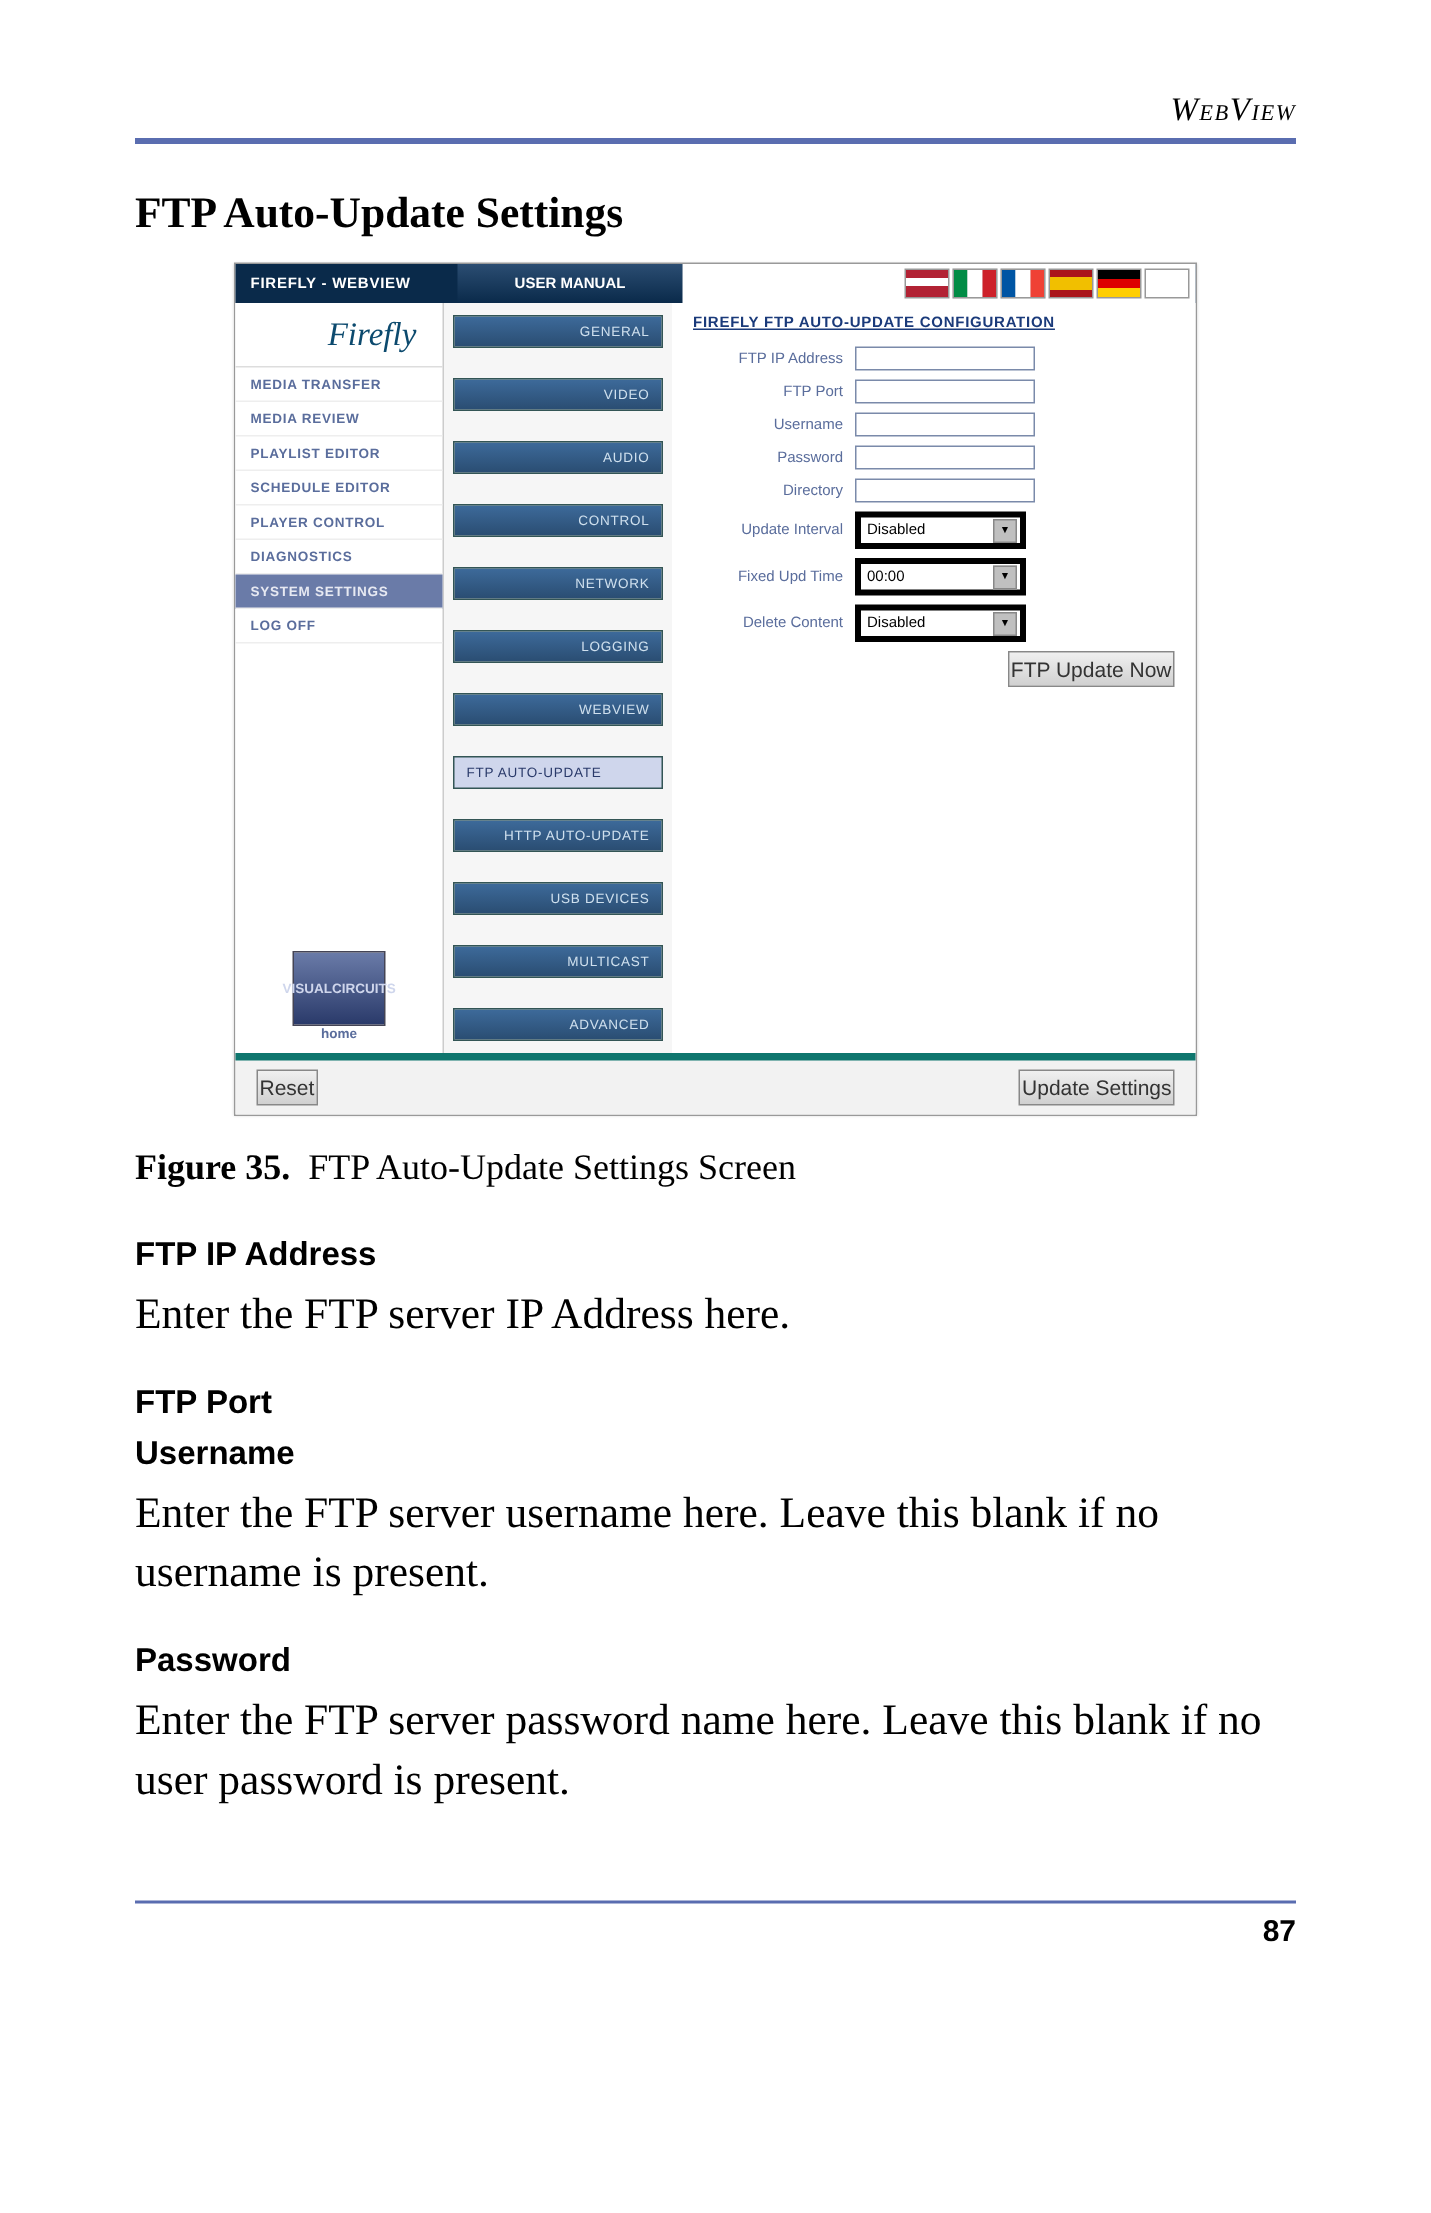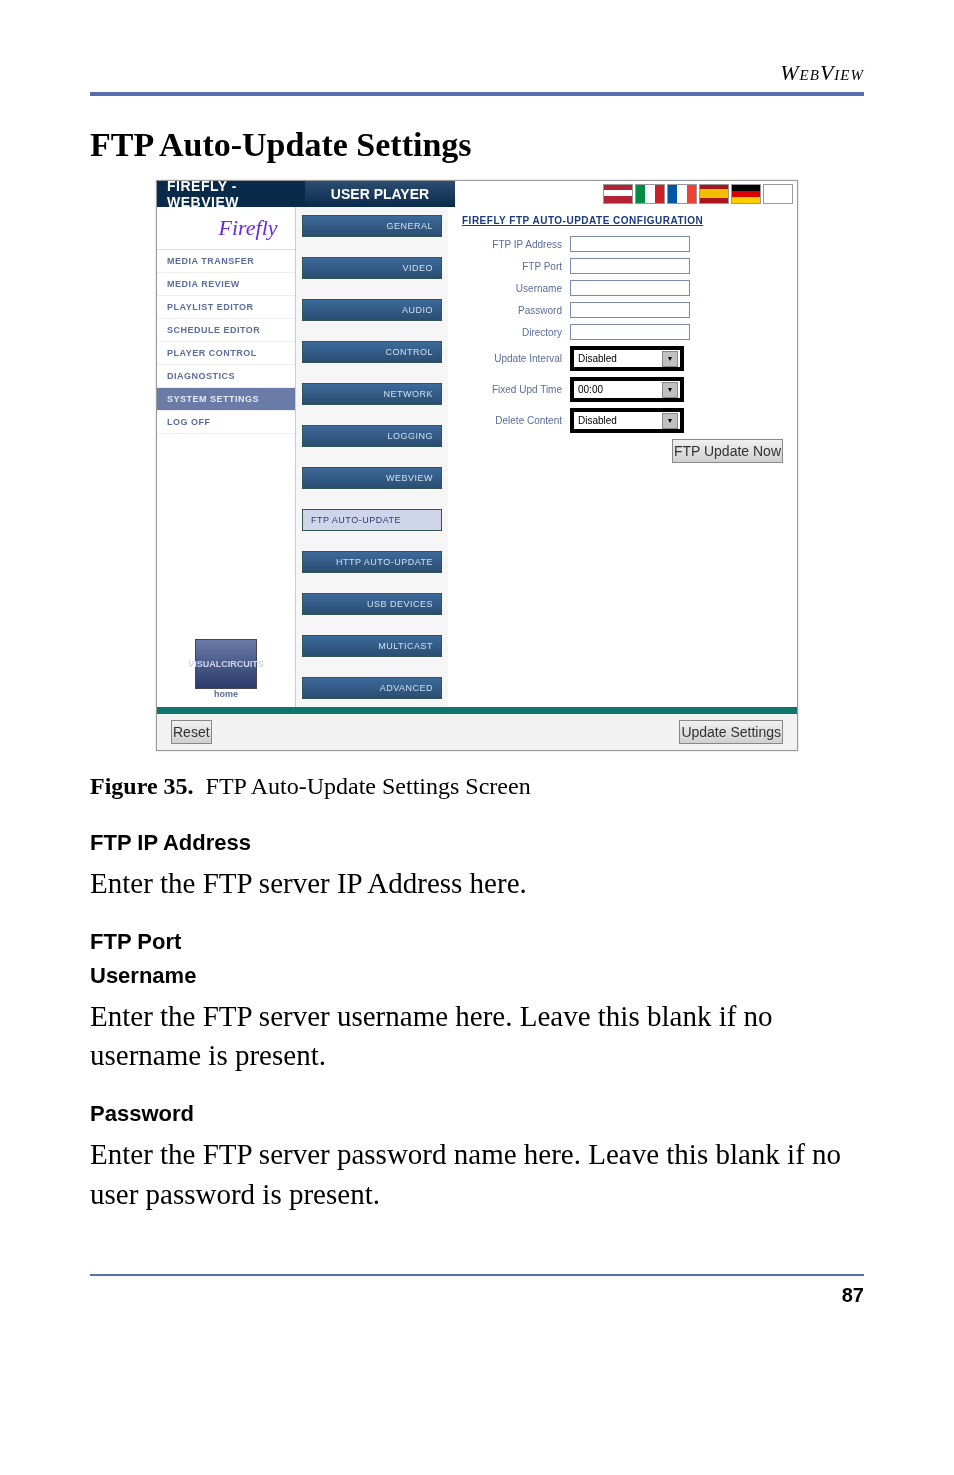--- a/index.html
+++ b/index.html
@@ -24,42 +24,42 @@
     margin-bottom: 6px;
   }
   .header-rule {
     height: 4px;
     background: #5a6db0;
     margin-bottom: 30px;
   }
   h1.section-title {
     font-family: "Times New Roman", serif;
     font-weight: bold;
-    font-size: 34px;
+    font-size: 29px;
     margin: 0 0 16px 0;
   }
   .screenshot-wrap {
     display: flex;
     justify-content: center;
     margin-bottom: 22px;
   }
   .screenshot {
     border: 1px solid #999;
     width: 640px;
     background: #fff;
     box-shadow: 0 0 2px rgba(0,0,0,0.2);
     font-family: Verdana, Arial, sans-serif;
   }
   
   .ss-topbar {
     display: flex;
     height: 26px;
     background: #0a2a4a;
     color: #fff;
-    font-size: 14px;
+    font-size: 10px;
     font-weight: bold;
     align-items: stretch;
   }
   .ss-top-left {
     width: 138px;
     display: flex;
     align-items: center;
     padding-left: 10px;
     letter-spacing: 0.5px;
   }
@@ -116,21 +116,21 @@
   .ss-leftnav .brand {
     height: 42px;
     border-bottom: 1px solid #ddd;
     display: flex;
     align-items: center;
     justify-content: center;
   }
   .brand-text {
     font-family: "Times New Roman", serif;
     font-size: 22px;
-    color: #6d28d9;
+    color: #0c4a6e;
     font-style: italic;
     font-weight: normal;
     margin-left: 44px;
   }
   .ss-leftnav .nav-item {
     padding: 6px 10px;
     border-bottom: 1px solid #eee;
     text-align: left;
     letter-spacing: 0.5px;
   }
@@ -245,21 +245,21 @@
     margin-top: 4px;
   }
   .ss-button {
     font-size: 14px;
     padding: 3px 1px;
     background: linear-gradient(#f0f0f0,#d0d0d0);
     border: 1px solid #888;
     color: #333;
   }
   .ss-footer-bar {
-    border-top: 7px solid #0f766e;
+    border-top: 5px solid #0f766e;
     padding: 6px 14px;
     display: flex;
     justify-content: space-between;
     background: #f2f2f2;
   }
 
   
   .fig-caption {
     font-family: "Times New Roman", serif;
     font-size: 24px;
@@ -298,21 +298,21 @@
   <div class="header-right">WebView</div>
   <div class="header-rule"></div>
 
   <h1 class="section-title">FTP Auto-Update Settings</h1>
 
   <div class="screenshot-wrap">
     <div class="screenshot">
 
       <div class="ss-topbar">
         <div class="ss-top-left">FIREFLY - WEBVIEW</div>
-        <div class="ss-top-mid">USER PLAYER</div>
+        <div class="ss-top-mid">USER MANUAL</div>
         <div class="ss-top-right">
           <div class="flag us"></div>
           <div class="flag it">
               <div class="stripe g"></div>
               <div class="stripe w"></div>
               <div class="stripe r"></div>
             </div>
           <div class="flag fr">
               <div class="stripe b"></div>
               <div class="stripe w"></div>

